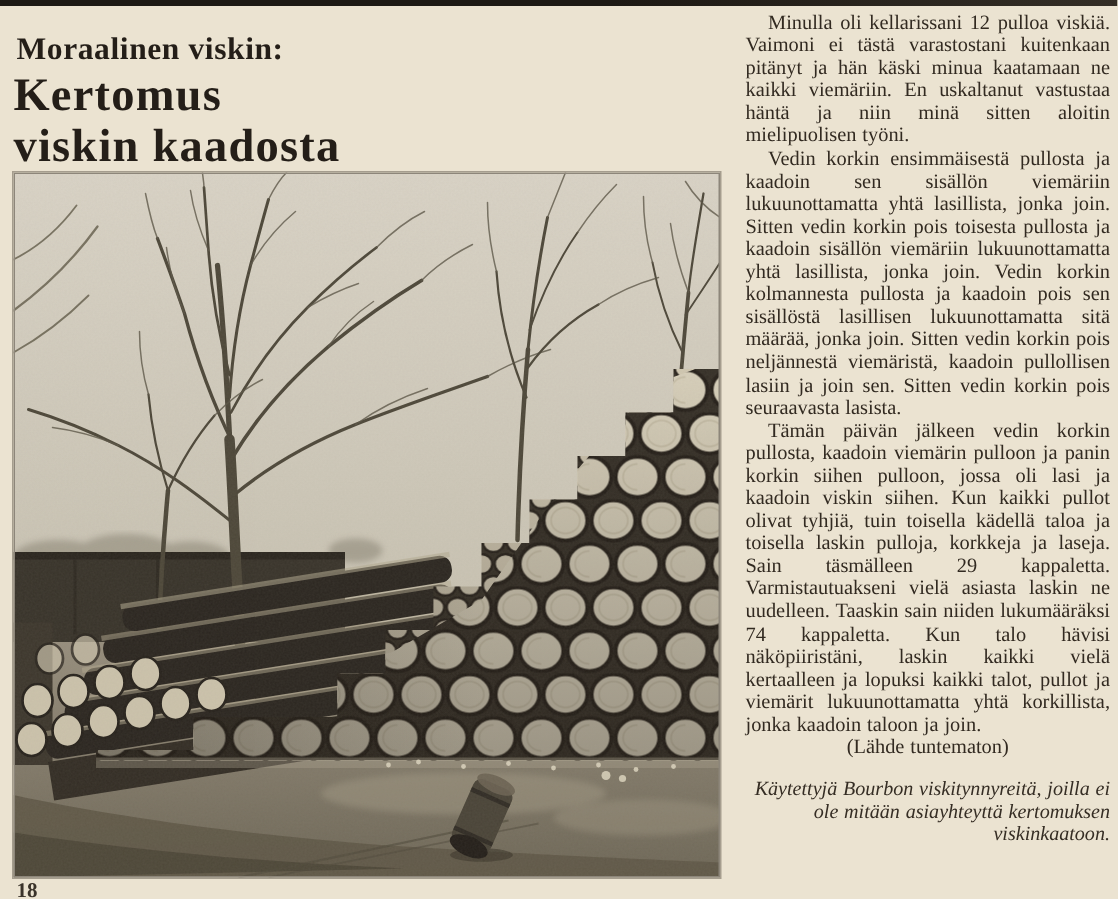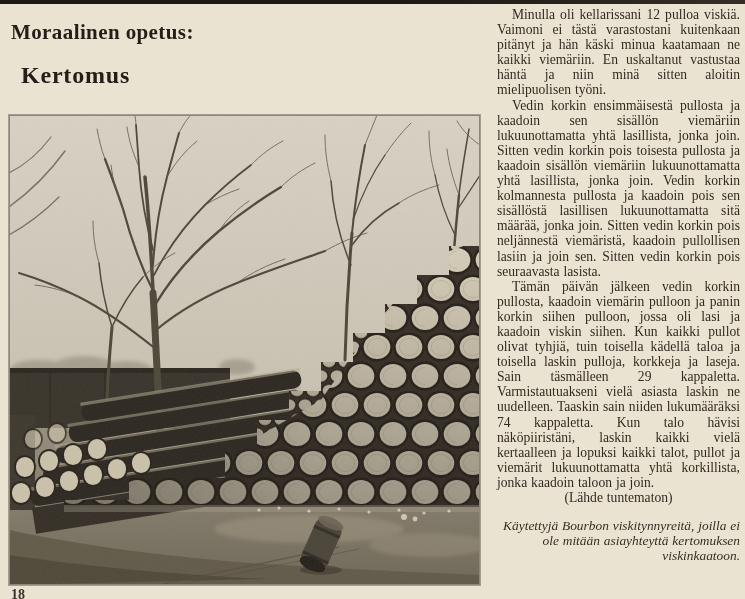--- a/index.html
+++ b/index.html
@@ -6,41 +6,41 @@
   body{
     width:745px;height:599px;position:relative;overflow:hidden;
     background:#ebe3d1;
     font-family:"Liberation Serif", serif;
     color:#2f2820;
   }
   .top-rule{position:absolute;left:0;top:0;width:745px;height:4px;
     background:linear-gradient(to right,#1d1914 0%,#1d1914 55%,#342e26 100%);}
   .kicker{position:absolute;left:11px;top:20px;font-size:21px;font-weight:bold;
     letter-spacing:.4px;color:#241e18;}
-  .headline{position:absolute;left:9px;top:46px;margin:12px;font-size:24px;line-height:34px;
+  .headline{position:absolute;left:9px;top:46px;margin:0;font-size:31px;line-height:34px;
     font-weight:bold;letter-spacing:.8px;color:#241e18;}
   .photo{position:absolute;left:9px;top:115px;width:471px;height:470px;margin:0;
     outline:1px solid #a59d8e;background:#cfc9ba;}
   .photo svg{display:block;width:100%;height:100%;}
   .column{position:absolute;left:497px;top:7px;width:243px;
     font-size:13.6px;line-height:15.1px;text-align:justify;color:#322a21;word-spacing:.5px;}
   .column p{margin:0;text-indent:15px;}
   .column p.source{text-indent:0;text-align:center;}
   .caption{margin-top:13px;font-style:italic;font-size:13.4px;line-height:15px;text-align:right;color:#352d24;}
   .caption p{margin:0;text-indent:0;}
   .page-number{position:absolute;left:11px;top:587px;font-size:14px;font-weight:bold;color:#3a332a;}
 </style>
 </head>
 <body>
 
 <div class="top-rule"></div>
 
-<div class="kicker">Moraalinen opetus:</div>
-
-<h1 class="headline"><span>Kertomus</span><br></h1>
+<div class="kicker">Moraalinen viskin:</div>
+
+<h1 class="headline"><span>Kertomus</span><br><span>viskin kaadosta</span></h1>
 
 <figure class="photo">
 <svg viewBox="0 0 471 470" preserveAspectRatio="none">
   <defs>
     <linearGradient id="sky" x1="0" y1="0" x2="0" y2="1">
       <stop offset="0" stop-color="#dad4c7"></stop>
           <stop offset="1" stop-color="#c8c2b2"></stop>
     </linearGradient>
     <linearGradient id="gnd" x1="0" y1="0" x2="0" y2="1">
       <stop offset="0" stop-color="#9a9180"></stop>

